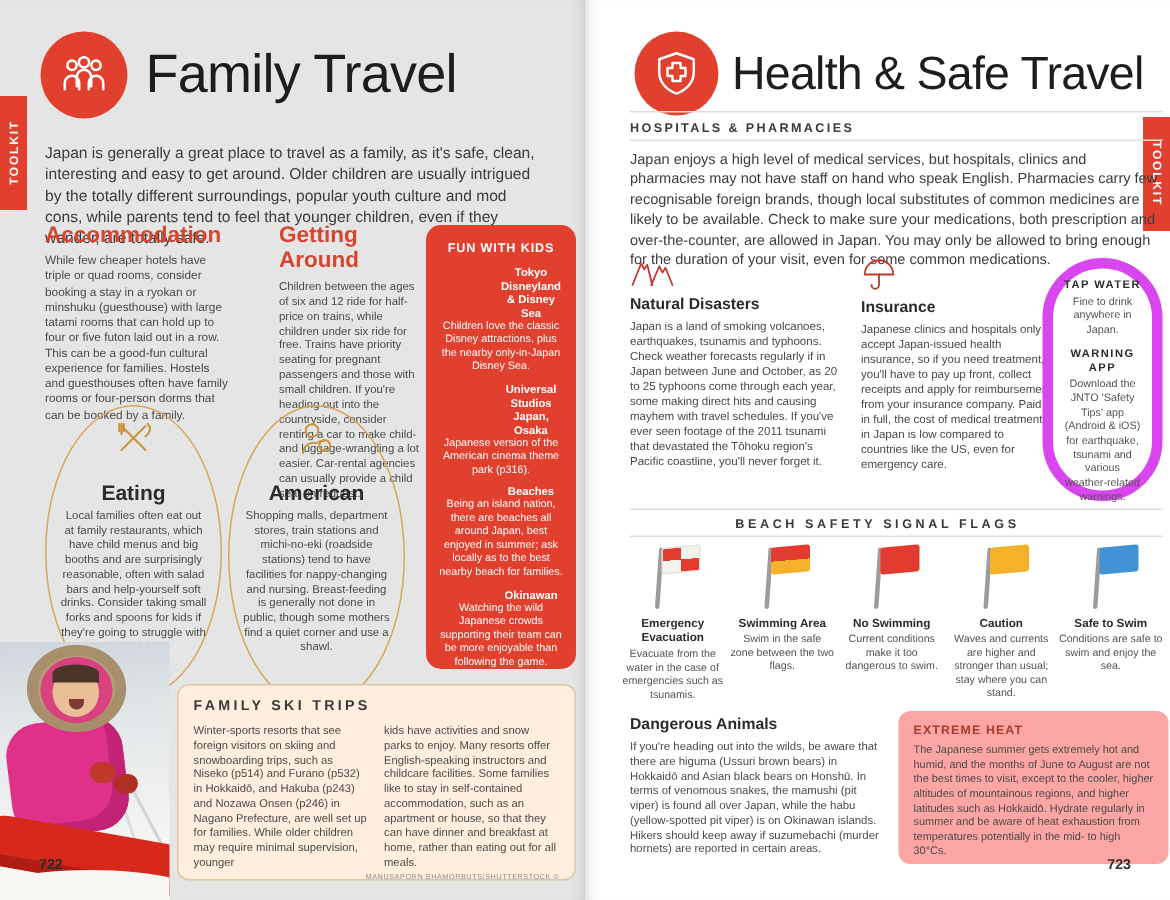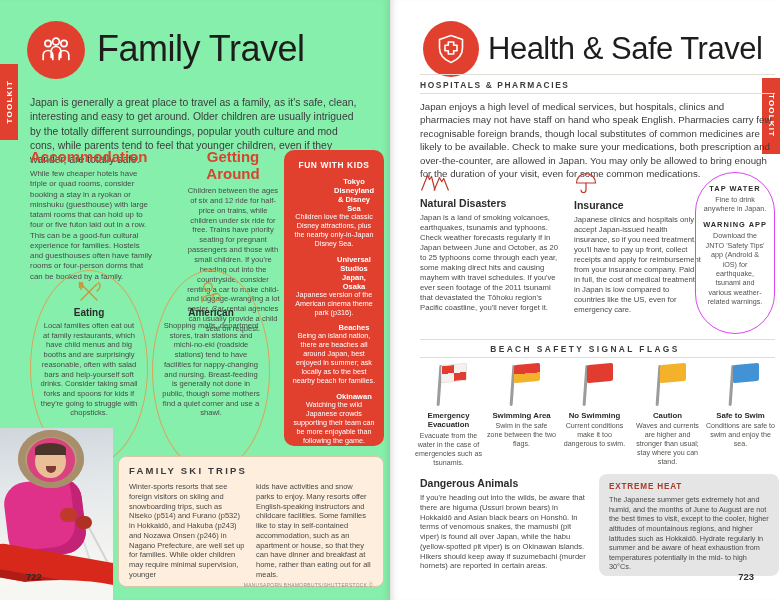--- a/index.html
+++ b/index.html
@@ -2,21 +2,21 @@
 <html><head>
 <meta charset="utf-8">
 <style>
   * { margin:0; padding:0; box-sizing:border-box; }
   html,body { width:780px; height:600px; overflow:hidden; }
   body { font-family:"Liberation Sans", sans-serif; color:#3c3c3c; }
   .spread { position:relative; width:780px; height:600px; background:#fff; }
 
   
   .page { position:absolute; top:0; height:600px; width:390px; }
-  .page-left  { left:0; background:#86efac; box-shadow:inset -7px 0 9px -7px rgba(90,60,20,.22); }
+  .page-left  { left:0; background:#e5e5e5; box-shadow:inset -7px 0 9px -7px rgba(90,60,20,.22); }
   .page-right { left:390px; background:#ffffff; box-shadow:inset 7px 0 9px -7px rgba(0,0,0,.22); }
 
   
   .toolkit-tab { position:absolute; width:18px; height:76px; background:#e2402f;
                  display:flex; align-items:center; justify-content:center; }
   .toolkit-tab span { writing-mode:vertical-rl; transform:rotate(180deg);
                  color:#fff; font-size:8px; font-weight:bold; letter-spacing:1.2px; }
   .tab-left  { left:0; top:64px; }
   .tab-right { right:0; top:78px; }
   .tab-right span { transform:none; }
@@ -36,21 +36,21 @@
   .fun-box { position:absolute; left:284px; top:150px; width:100px; height:296px;
              background:#e2402f; border-radius:10px; padding:10px 7px;
              color:#fff; text-align:center; }
   .fun-box h3 { font-size:8.4px; letter-spacing:.6px; margin-bottom:7px; }
   .fun-item { margin-bottom:6px; }
   .fun-item .t { font-size:7.5px; font-weight:bold; line-height:1.2;margin-left:40px; }
   .fun-item .b { font-size:7.2px; line-height:1.24; }
 
   .oval { position:absolute; border:1px solid #d8a65a; border-radius:50%;
           display:flex; flex-direction:column; align-items:center; text-align:center; }
-  .oval .o-head { font-size:10px; font-weight:bold; color:#2b2b2b; margin:3px 0 3px; }
+  .oval .o-head { font-size:14px; font-weight:bold; color:#2b2b2b; margin:16px 0 3px; }
   .oval .o-body { width:98px; font-size:7.6px; line-height:1.28; color:#4a4a48; }
 
   .ski-box { position:absolute; left:118px; top:456px; width:266px; height:131px;
              border:1px solid #d9c7a8; border-radius:8px; padding:8px 10px 4px; background:#fdeedd; }
   .ski-box h3 { font-size:9.5px; font-weight:bold; letter-spacing:2.2px; color:#3a3a3a; margin-bottom:6px; }
   .ski-cols { display:flex; gap:10px; }
   .ski-cols div { width:118px; font-size:7.5px; line-height:1.3; color:#4a4a48; }
   .credit { font-size:4.8px; color:#8d8d88; text-align:right; letter-spacing:.4px; margin-top:3px; }
 
   .page-num { position:absolute; font-size:9.5px; font-weight:bold; color:#2f2f2f; }
@@ -72,41 +72,41 @@
   .photo .cord2 { position:absolute; left:92px; top:74px; width:2px; height:66px; background:#cfd4d8; transform:rotate(-28deg); }
   .photo .sled { position:absolute; left:-14px; top:126px; width:150px; height:34px; border-radius:16px;
            background:#d8281c; transform:rotate(10deg); box-shadow:inset 0 -8px 0 #b01d14; }
   .photo .snow { position:absolute; left:-20px; top:152px; width:160px; height:40px; border-radius:50%; background:#f6f6f3; }
 
   
   .rule { position:absolute; height:1px; background:#e0ddd6; }
   .eyebrow { position:absolute; font-size:8.4px; font-weight:bold; letter-spacing:1.6px; color:#3a3a3a; }
 
   .capsule { position:absolute; left:305px; top:172px; width:80px; height:162px;
-             border:1px solid #d946ef; border-radius:40px; display:flex; flex-direction:column;
-             justify-content:center; align-items:center; text-align:center; padding:6px 7px; }
+             border:7px solid #d946ef; border-radius:40px; display:flex; flex-direction:column;
+             justify-content:space-between; align-items:center; text-align:center; padding:6px 7px; }
   .capsule .c-head { font-size:7.4px; font-weight:bold; letter-spacing:1px; color:#2b2b2b; margin-bottom:2px; }
   .capsule .c-body { font-size:7.2px; line-height:1.3; color:#55534f; margin-bottom:7px; }
   .capsule .c-body:last-child { margin-bottom:16px; }
 
   .flags-row { position:absolute; left:24px; top:362px; width:362px; display:flex; gap:4px; }
   .flag-col { width:69px; text-align:center; }
   .flag-wrap { position:relative; height:46px; width:40px; margin:0 auto; }
   .pole { position:absolute; left:9px; top:3px; width:2.5px; height:41px; background:#9c9c9c; transform:rotate(4deg); border-radius:2px; }
   .flagcloth { position:absolute; left:12px; top:2px; width:26px; height:18px; border-radius:2px; transform:skewY(-5deg); }
   .f-checker { background:conic-gradient(#f4f2ee 0 90deg, #e23b30 0 180deg, #f4f2ee 0 270deg, #e23b30 0); border:.5px solid #e6e2da; }
   .f-redyellow { background:linear-gradient(#e23b30 0 52%, #f3b229 52% 100%); }
   .f-red { background:#e23b30; }
   .f-yellow { background:#f3b229; }
   .f-blue { background:#4292d6; }
   .flag-name { font-size:7.8px; font-weight:bold; color:#2b2b2b; line-height:1.2; margin:3px 0 2px; }
   .flag-desc { font-size:7.1px; line-height:1.26; color:#55534f; }
 
   .heat-box { position:absolute; left:209px; top:474px; width:180px; height:102px;
-              background:#e5e5e5; border-radius:8px; padding:8px 10px; }
+              background:#fca5a5; border-radius:8px; padding:8px 10px; }
   .heat-box h4 { font-size:8.2px; font-weight:bold; letter-spacing:.8px; color:#a63c2a; margin-bottom:4px; }
   .heat-box p { font-size:7.3px; line-height:1.32; color:#4a4a48; }
 
   svg { display:block; }
 </style>
 </head>
 <body>
 
 <div class="spread">
 
@@ -128,21 +128,21 @@
     </div>
     <div class="page-title" style="left:97px; top:28px; font-size:36px;">Family Travel</div>
 
     <p class="intro" style="left:30px; top:96px; width:334px; font-size:10.4px;">Japan is generally a great place to travel as a family, as it's safe, clean, interesting and easy to get around. Older children are usually intrigued by the totally different surroundings, popular youth culture and mod cons, while parents tend to feel that younger children, even if they wander, are totally safe.</p>
 
     <div style="position:absolute; left:30px; top:148px; width:124px;">
       <div class="col-head-red">Accommodation</div>
       <p class="small-body">While few cheaper hotels have triple or quad rooms, consider booking a stay in a ryokan or minshuku (guesthouse) with large tatami rooms that can hold up to four or five futon laid out in a row. This can be a good-fun cultural experience for families. Hostels and guesthouses often have family rooms or four-person dorms that can be booked by a family.</p>
     </div>
 
-    <div style="position:absolute; left:186px; top:148px; width:94px;text-align:center;">
+    <div style="position:absolute; left:186px; top:148px; width:94px;">
       <div class="col-head-red">Getting Around</div>
       <p class="small-body" style="font-size:7.6px;">Children between the ages of six and 12 ride for half-price on trains, while children under six ride for free. Trains have priority seating for pregnant passengers and those with small children. If you're heading out into the countryside, consider renting a car to make child- and luggage-wrangling a lot easier. Car-rental agencies can usually provide a child seat on request.</p>
     </div>
 
     <div class="fun-box">
       <h3>FUN WITH KIDS</h3>
       <div class="fun-item">
         <div class="t">Tokyo Disneyland &amp; Disney Sea</div>
         <div class="b">Children love the classic Disney attractions, plus the nearby only-in-Japan Disney Sea.</div>
       </div>

